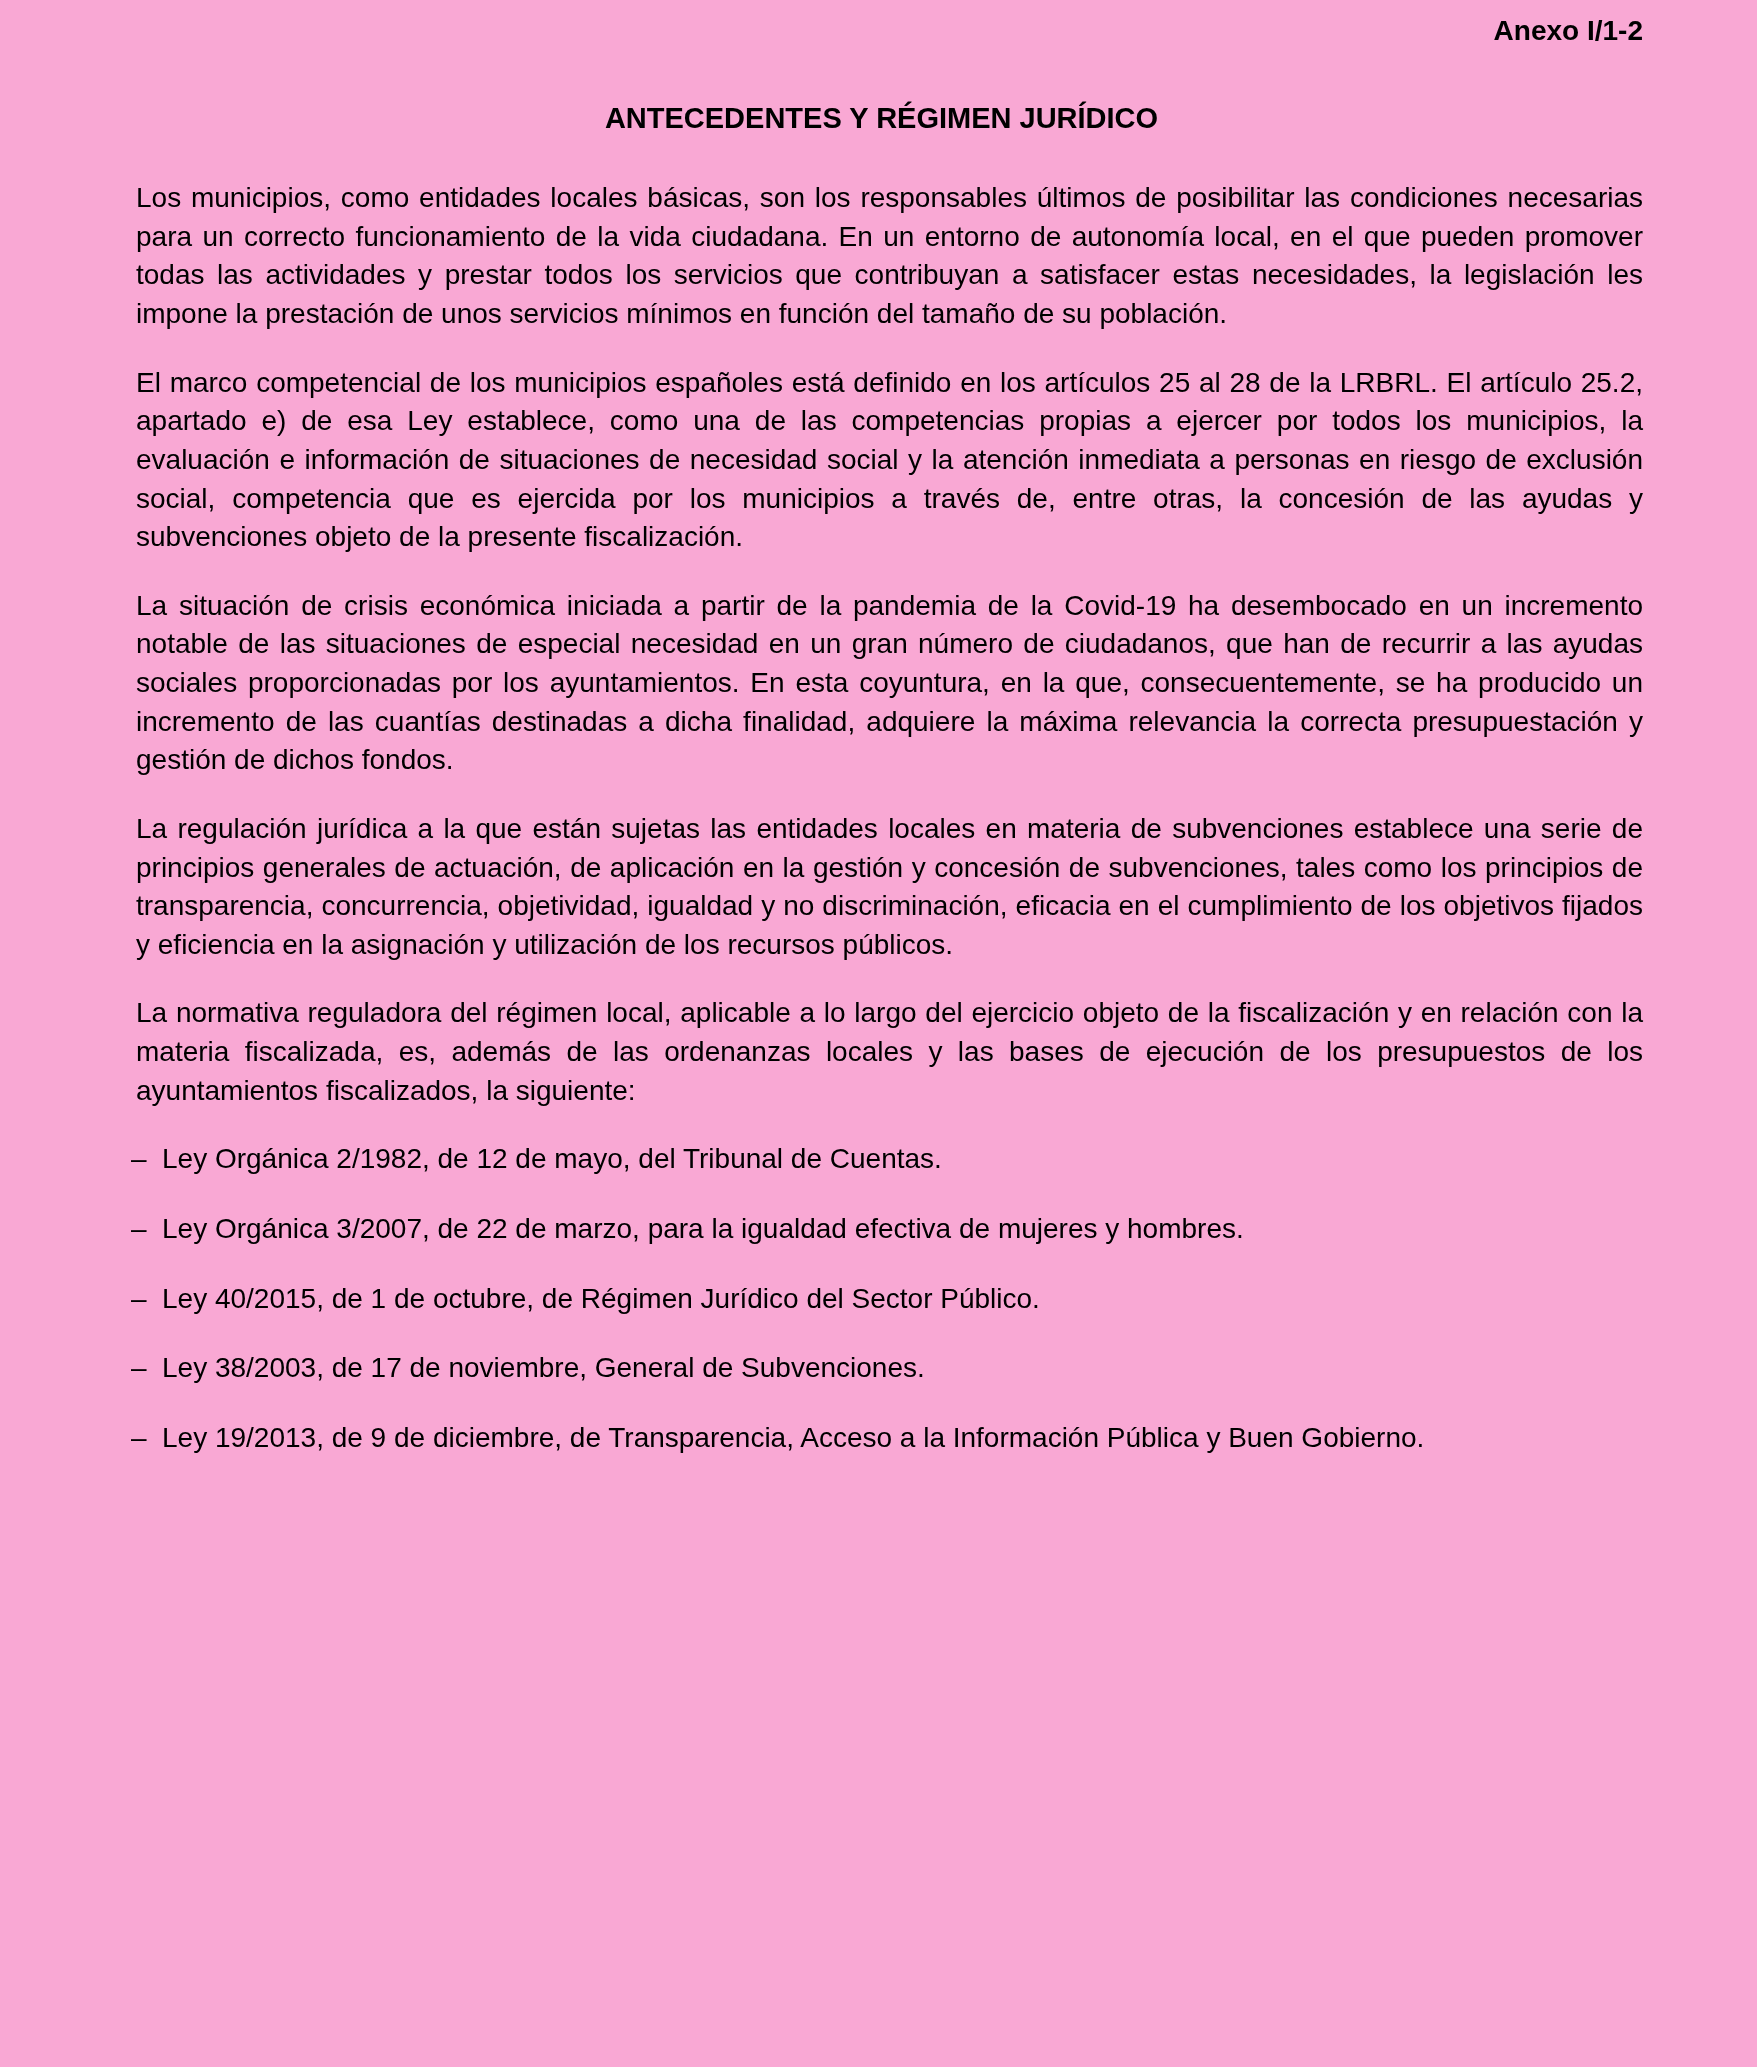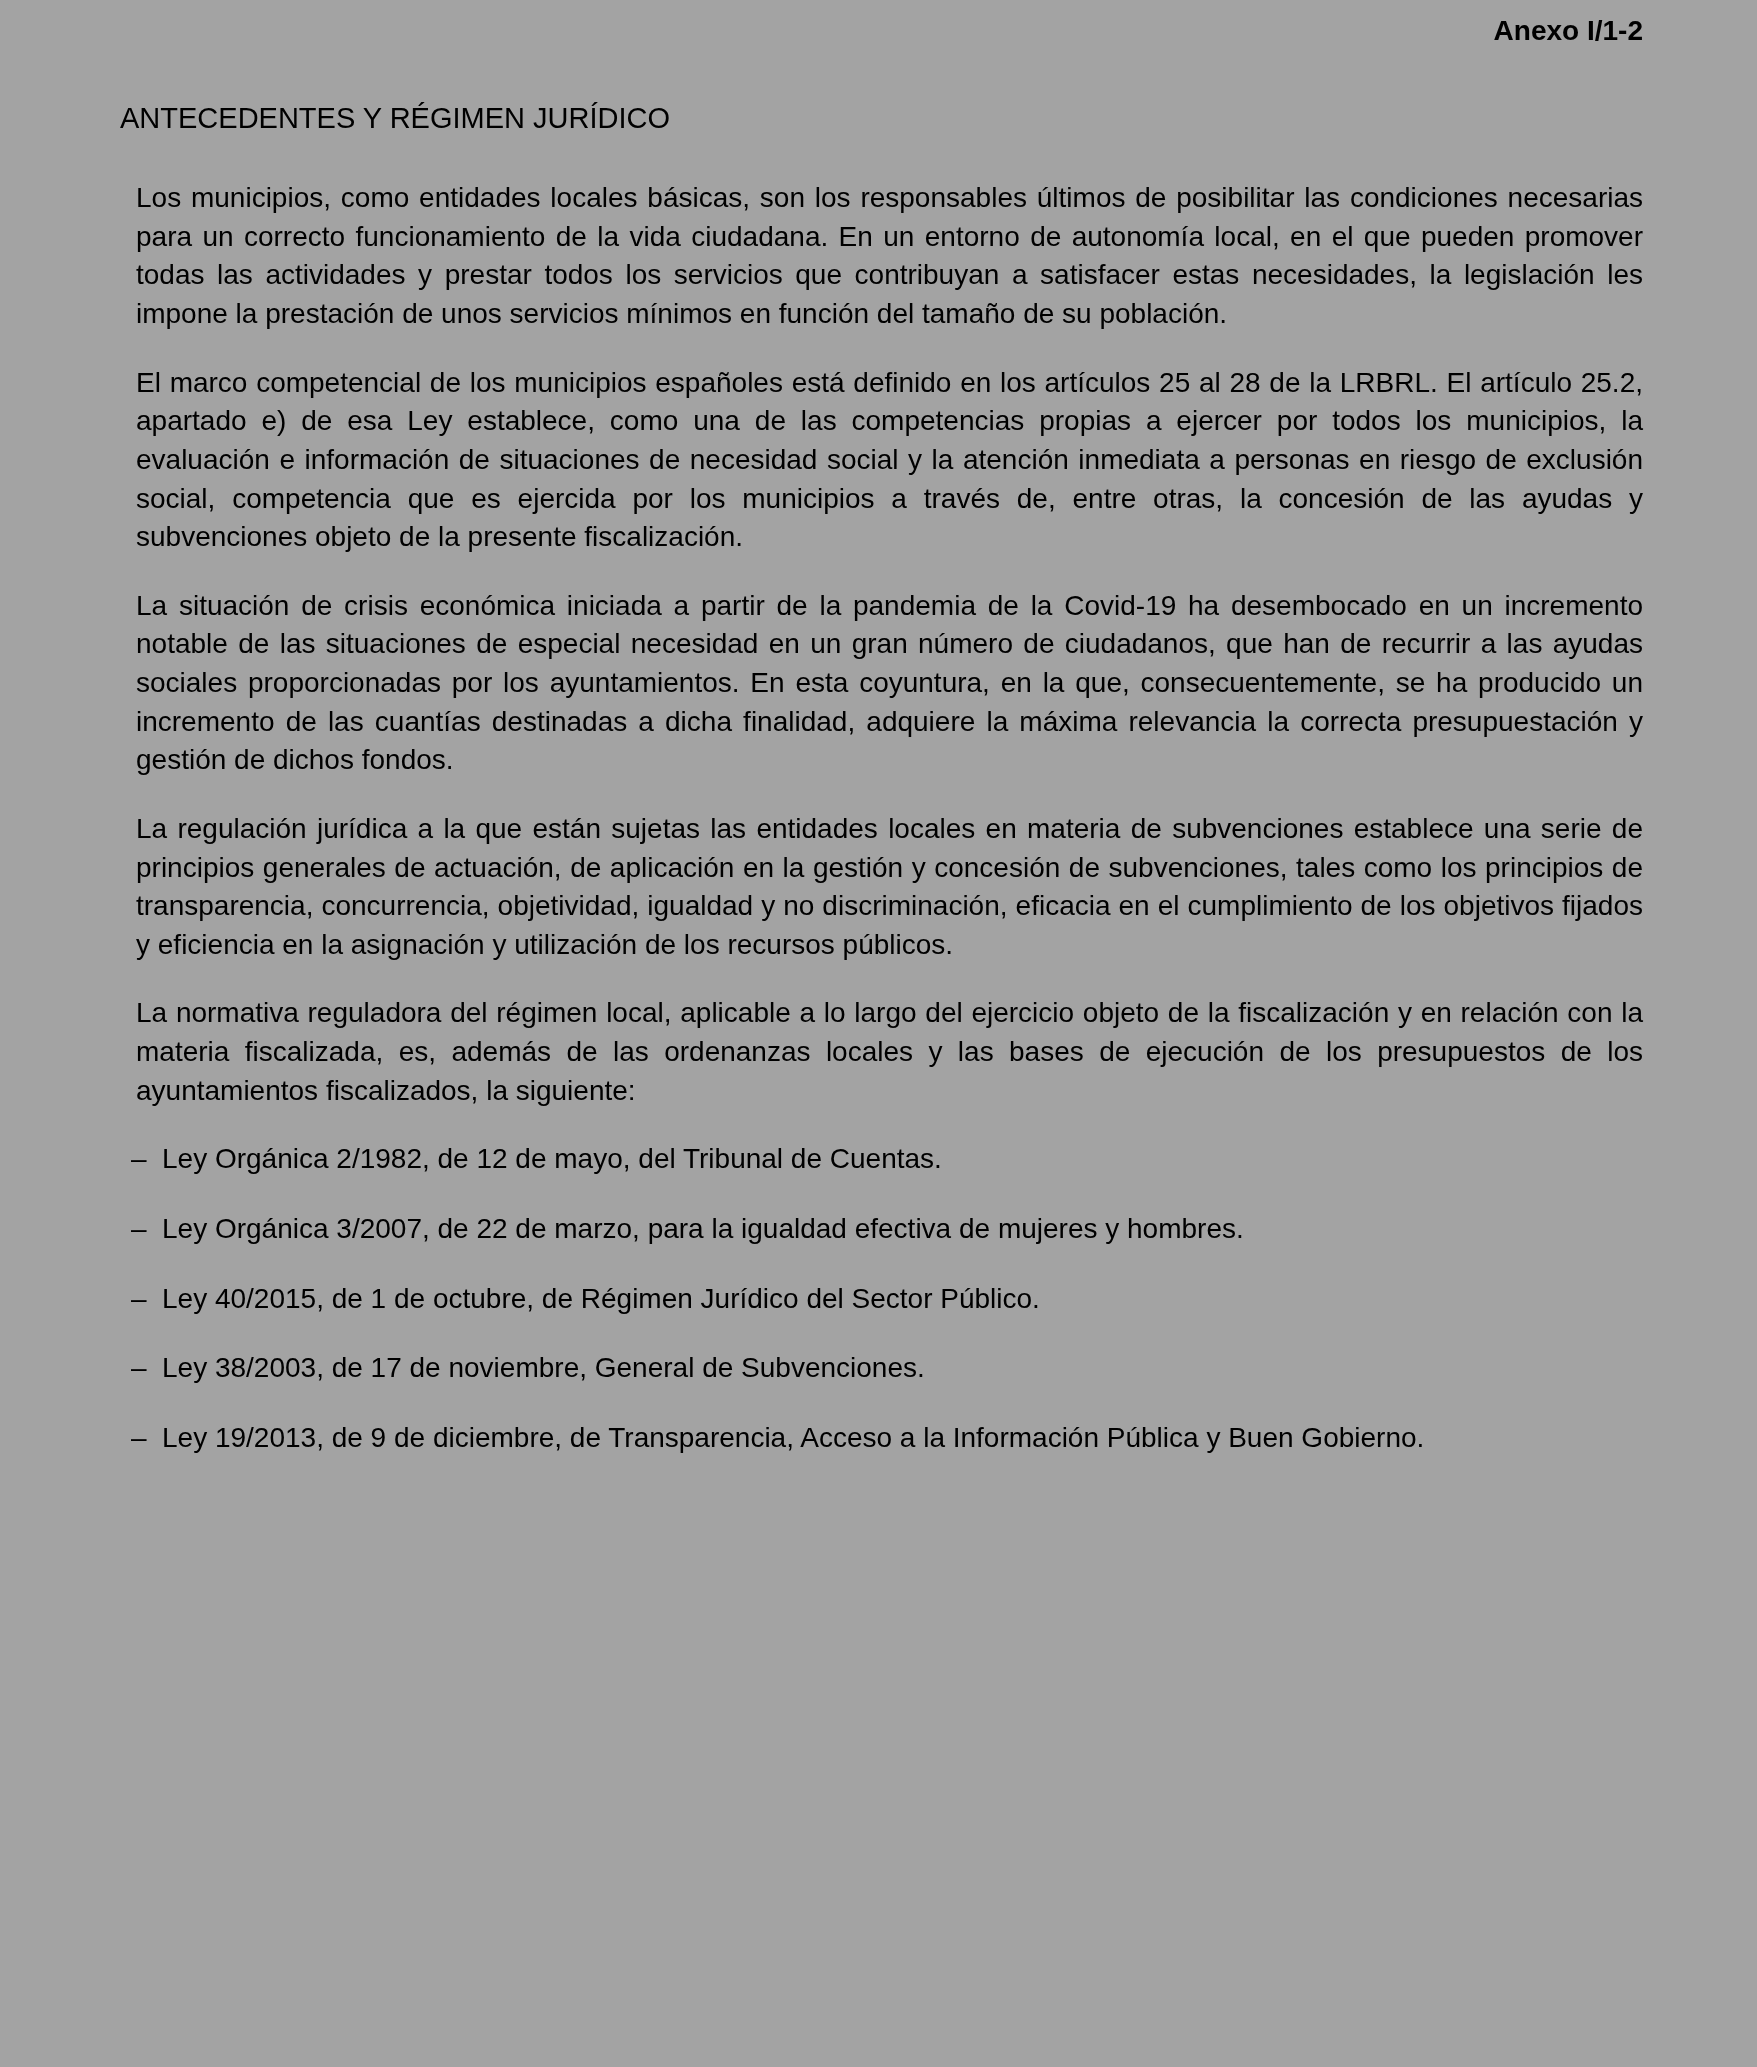--- a/index.html
+++ b/index.html
@@ -5,34 +5,35 @@
 <style>
   html, body {
     margin: 0;
     padding: 0;
     background: #ffffff;
   }
   .page {
     width: 1757px;
     min-height: 2067px;
     box-sizing: border-box;
-    background: #a3a3a3;
+    background: #f9a8d4;
     color: #000000;
     font-family: "Liberation Sans", sans-serif;
     font-size: 28px;
     line-height: 1.38;
     padding: 11.6px 114px 50px 120px;
   }
   .doc-header {
     text-align: right;
     font-weight: bold;
     margin: 0 0 48px 0;
   }
   .doc-title {
-    font-weight: normal;
+    text-align: center;
+    font-weight: bold;
     font-size: 29px;
     margin: 0 0 41px 0;
   }
   p.para {
     text-align: justify;
     margin: 0 0 30px 16px;
   }
   .law-list {
     margin: 0;
     padding: 0;

